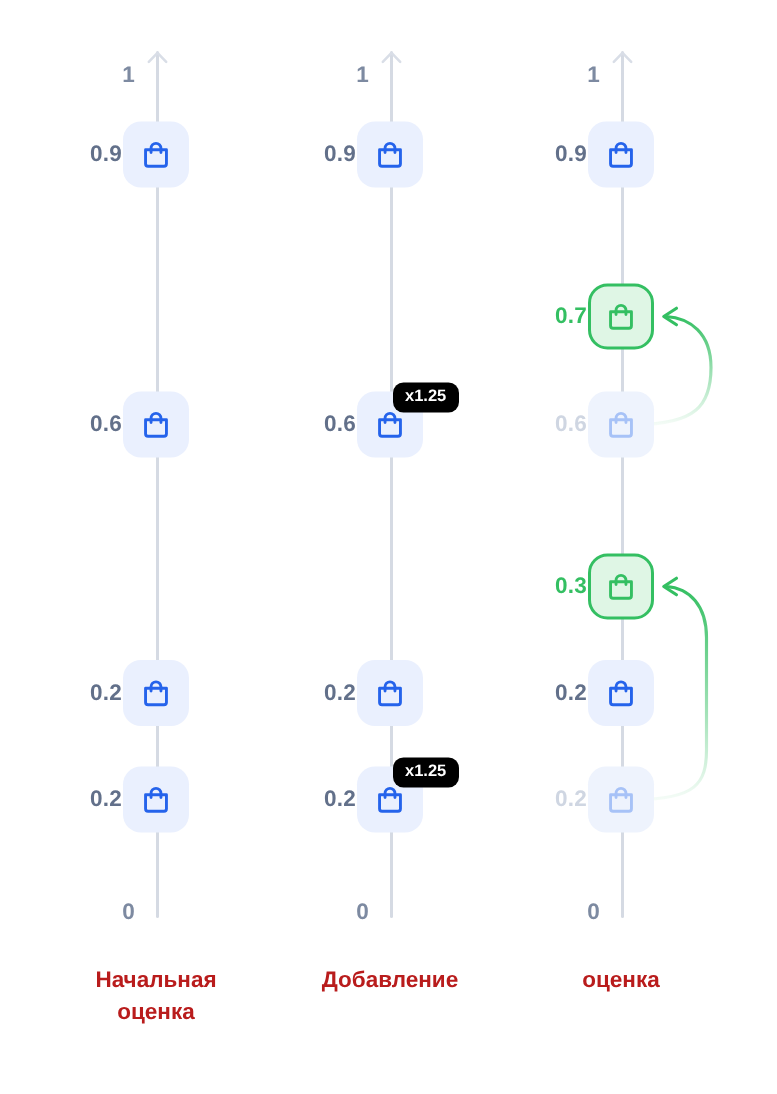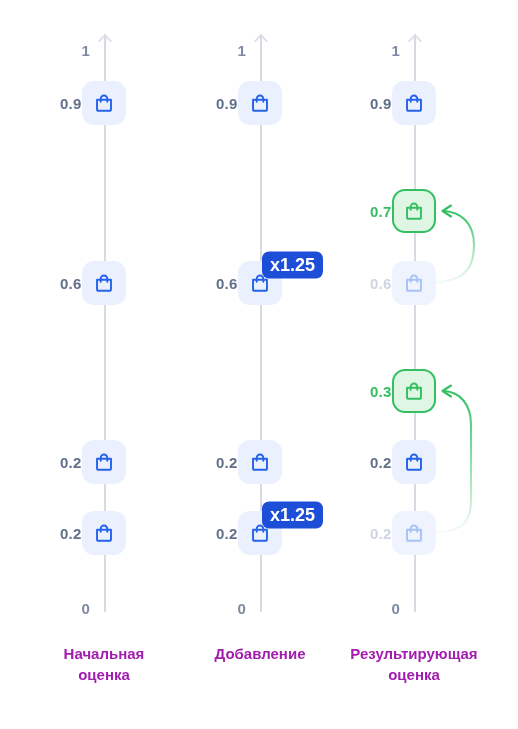--- a/index.html
+++ b/index.html
@@ -76,41 +76,41 @@
     background:#dff6e5;
     border:2.5px solid #34bf62;
     border-radius:13px;
   }
   .chip svg{ display:block; }
 
   
   .badge{
     position:absolute;
     transform:translate(0,-50%);
-    background:#1d4ed8;
+    background:#000000;
     color:#ffffff;
-    font-size:18px;
+    font-size:11px;
     font-weight:700;
     padding:4px 8px 5px;
     border-radius:7px;
     line-height:1;
     white-space:nowrap;
   }
 
   
   .arrows{ position:absolute; inset:0; pointer-events:none; }
 
   
   .caption{
     position:absolute;
     left:0; width:172px;
     text-align:center;
     font-size:15px;
     font-weight:700;
-    color:#a21caf;
+    color:#b91c1c;
     line-height:1.42;
   }
 </style>
 </head>
 <body>
 
 <div class="canvas">
 
   <div class="col c1">
     <div class="axis"></div>
@@ -289,18 +289,17 @@
     <div class="chip muted" style="top:533px">
       <svg width="22" height="22" viewBox="0 0 24 24" fill="none" stroke="#a7c2f7" stroke-width="2.1" stroke-linecap="round" stroke-linejoin="round">
         <path d="M4.4 8.5 h15.2 v10.2 a1.8 1.8 0 0 1 -1.8 1.8 h-11.6 a1.8 1.8 0 0 1 -1.8 -1.8 z"></path>
         <path d="M8.4 10.6 v-3.1 a3.6 3.6 0 0 1 7.2 0 v3.1"></path>
       </svg>
     </div>
 
     <div class="tick zero" style="top:608px">0</div>
 
     <div class="caption" style="top:643px">
-      <div>Результирующая</div>
       <div>оценка</div>
     </div>
   </div>
 
 </div>
 
 </body></html>

